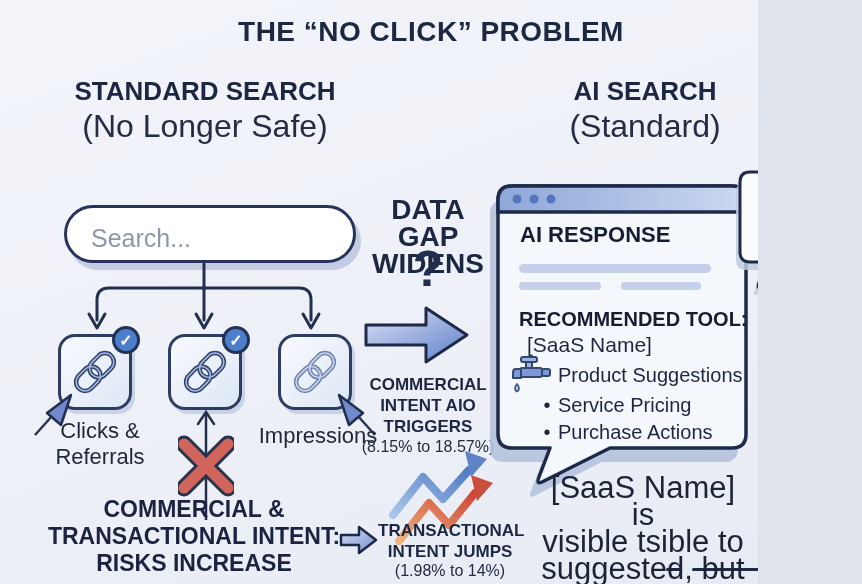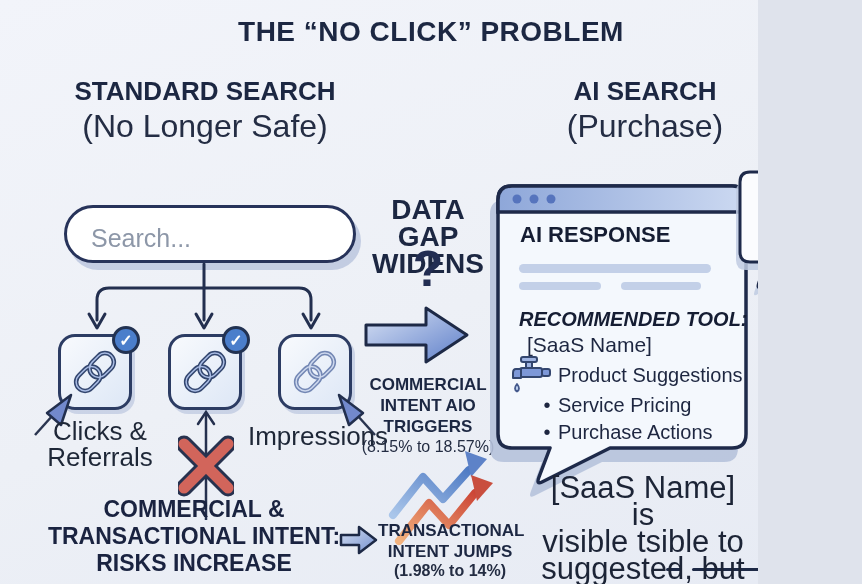--- a/index.html
+++ b/index.html
@@ -34,21 +34,21 @@
     border:3px solid #2c3c63;border-radius:17px;
     background:linear-gradient(135deg,#f8fafd 0%,#dde7f6 100%);
     box-shadow:3px 4px 0 rgba(160,175,210,.45);
     display:flex;align-items:center;justify-content:center;
   }
   .check-badge{
     position:absolute;top:-11px;right:-11px;width:28px;height:28px;border-radius:50%;
     background:#4b7ecb;border:3px solid #223252;color:#fff;font-size:16px;font-weight:700;
     display:flex;align-items:center;justify-content:center;box-sizing:border-box;
   }
-  .side-label{font-size:26px;color:#1e2737;line-height:26px;}
+  .side-label{font-size:22px;color:#1e2737;line-height:26px;}
 
   .mini-head{font-size:17px;font-weight:700;line-height:21px;color:#1c2742;}
   .mini-stat{font-size:16px;color:#232c42;white-space:nowrap;}
   .qmark{font-size:50px;font-weight:700;color:#222d52;}
 
   .risk{font-size:23px;font-weight:700;line-height:27px;color:#1a2340;}
 
   
   .win-title{font-size:22px;color:#151d33;}
   .skel{position:absolute;background:#c3d0e8;border-radius:5px;}
@@ -65,21 +65,21 @@
 <body>
 
 <div class="stage">
 
   <div class="abs title center b navy">THE “NO CLICK” PROBLEM</div>
 
   <div class="abs center col-head b navy" style="left:40px;top:76px;width:330px;">STANDARD SEARCH</div>
   <div class="abs center col-sub" style="left:40px;top:108px;width:330px;">(No Longer Safe)</div>
 
   <div class="abs center col-head b navy" style="left:515px;top:76px;width:260px;text-align:center;">AI SEARCH</div>
-  <div class="abs center col-sub" style="left:515px;top:108px;width:260px;">(Purchase)</div>
+  <div class="abs center col-sub" style="left:515px;top:108px;width:260px;">(Standard)</div>
 
   <div class="abs search-wrap">
     <input class="search-field" placeholder="Search..." style="">
 
   </div>
 
   <svg class="abs" style="left:80px;top:262px;" width="260" height="72">
     <g fill="none" stroke="#232f4f" stroke-width="3" stroke-linecap="round" stroke-linejoin="round">
       <path d="M124,2 V26"></path>
       <path d="M17,58 V38 Q17,26 29,26 H219 Q231,26 231,38 V58"></path>
@@ -188,21 +188,21 @@
     <defs>
       <linearGradient id="gSmall" x1="0" y1="0" x2="1" y2="1">
         <stop offset="0" stop-color="#d4def2"></stop>
           <stop offset="1" stop-color="#7490ce"></stop>
       </linearGradient>
     </defs>
     <path d="M3,11 H21 V3 L38,16 L21,29 V21 H3 Z" fill="url(#gSmall)" stroke="#1d2946" stroke-width="2.5" stroke-linejoin="round"></path>
   </svg>
 
   <div class="abs center mini-head" style="left:378px;top:520px;width:144px;">TRANSACTIONAL INTENT JUMPS</div>
-  <div class="abs center mini-stat" style="left:378px;top:562px;width:144px;font-weight:bold;">(1.98% to 14%)</div>
+  <div class="abs center mini-stat" style="left:378px;top:562px;width:144px;">(1.98% to 14%)</div>
 
   <div class="abs center risk" style="left:46px;top:496px;width:296px;">COMMERCIAL &amp; TRANSACTIONAL INTENT: RISKS INCREASE</div>
 
   <svg class="abs" style="left:488px;top:180px;" width="276" height="318">
     <defs>
       <linearGradient id="gBar" x1="0" y1="0" x2="1" y2="0">
         <stop offset="0" stop-color="#8ea7d9"></stop>
           <stop offset="1" stop-color="#ccd9f1"></stop>
       </linearGradient>
     </defs>
@@ -214,21 +214,21 @@
         <circle cx="46" cy="19" r="4.5"></circle>
         <circle cx="63" cy="19" r="4.5"></circle>
     </g>
   </svg>
 
   <div class="abs b win-title" style="left:520px;top:222px;">AI RESPONSE</div>
   <span class="skel" style="left:519px;top:264px;width:192px;height:9px;"></span>
   <span class="skel" style="left:519px;top:282px;width:82px;height:8px;"></span>
   <span class="skel" style="left:621px;top:282px;width:80px;height:8px;"></span>
 
-  <div class="abs b rec-label" style="left:519px;top:308px;font-style:italic;">RECOMMENDED TOOL:</div>
+  <div class="abs b rec-label" style="left:519px;top:308px;">RECOMMENDED TOOL:</div>
   <div class="abs rec-value" style="left:519px;top:333px;margin-left:8px;">[SaaS Name]</div>
 
   <svg class="abs" style="left:512px;top:356px;" width="42" height="42">
     <rect x="14" y="4" width="6" height="9" fill="#9fb4e2" stroke="#33466f" stroke-width="2"></rect>
     <rect x="9" y="1" width="16" height="5" rx="2" fill="#9fb4e2" stroke="#33466f" stroke-width="2"></rect>
     <rect x="8" y="12" width="22" height="9" rx="2" fill="#7d98d8" stroke="#33466f" stroke-width="2"></rect>
     <rect x="30" y="13" width="8" height="7" rx="2" fill="#7d98d8" stroke="#33466f" stroke-width="2"></rect>
     <path d="M8,13 L4,13 Q1,13 1,17 L1,22 L9,22 L9,13 Z" fill="#7d98d8" stroke="#33466f" stroke-width="2" stroke-linejoin="round"></path>
     <path d="M5,28 Q1,33 5,35.5 Q9,33 5,28 Z" fill="#bcd0ee" stroke="#44598c" stroke-width="1.8" stroke-linejoin="round"></path>
   </svg>

